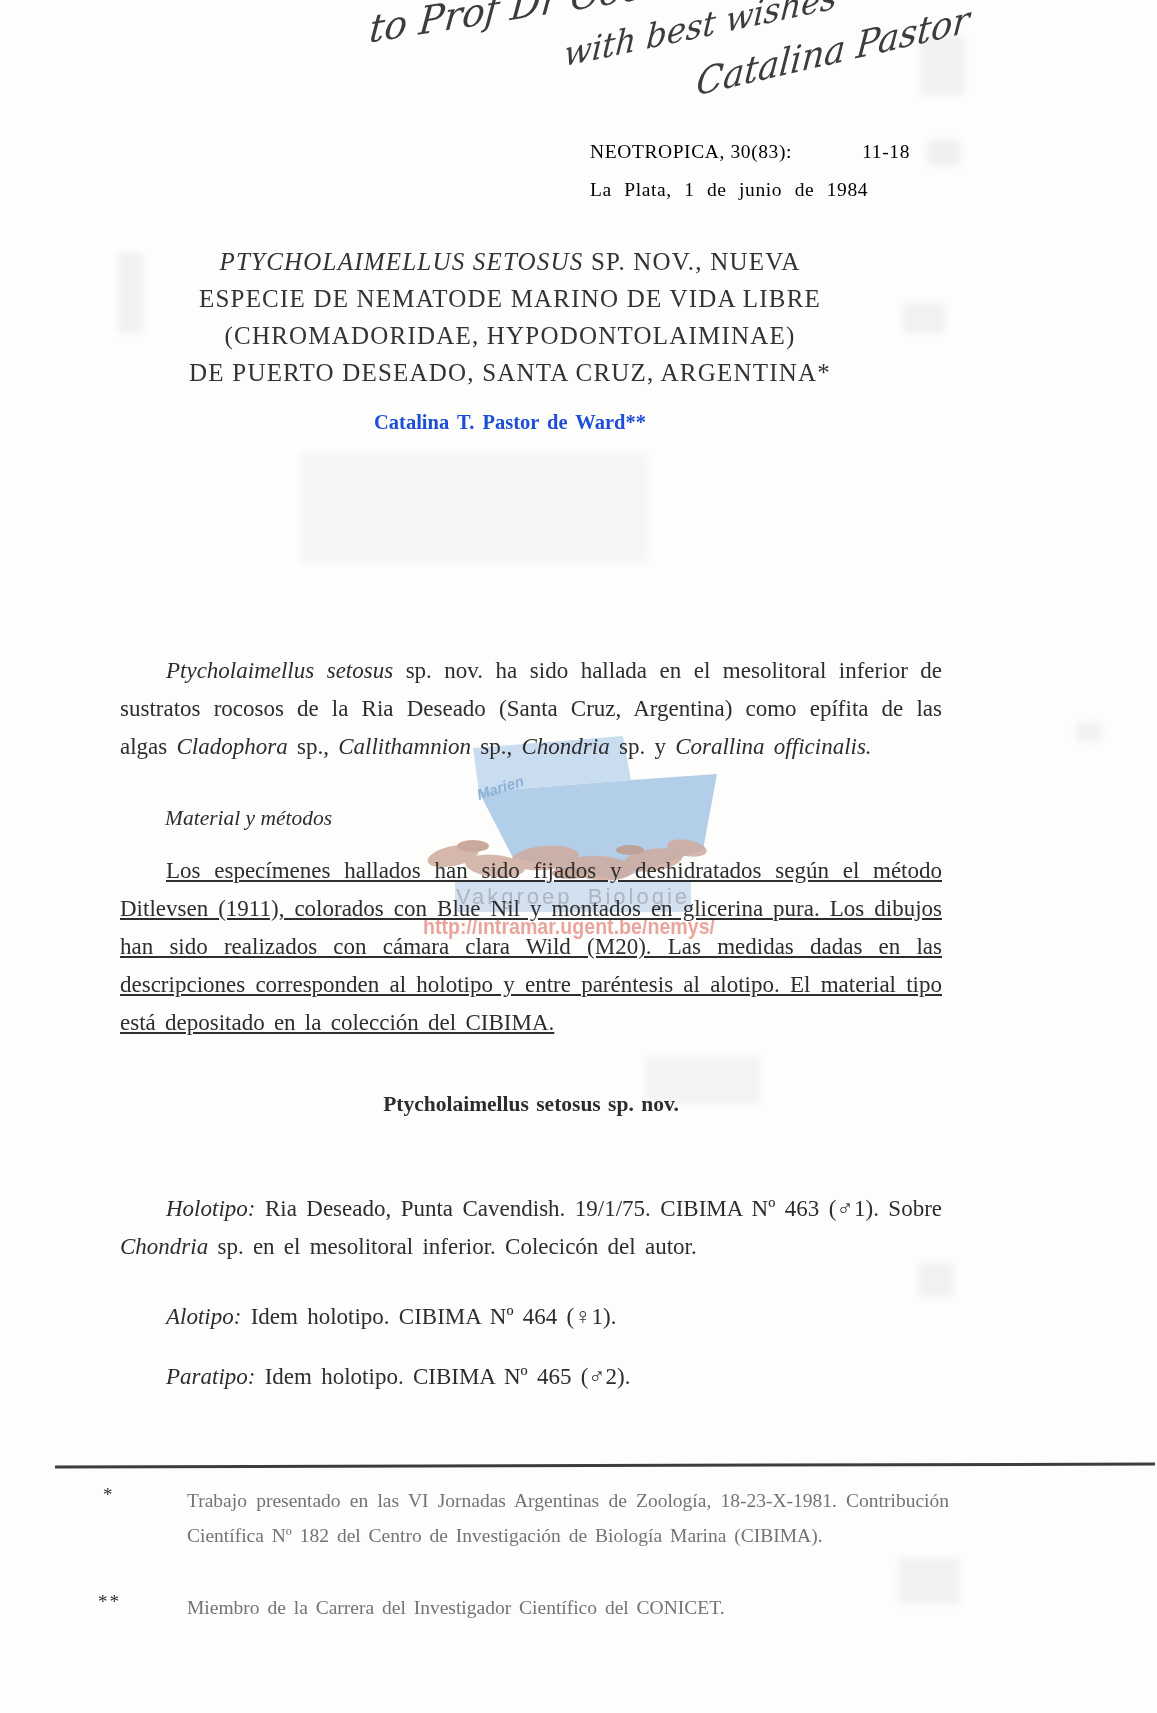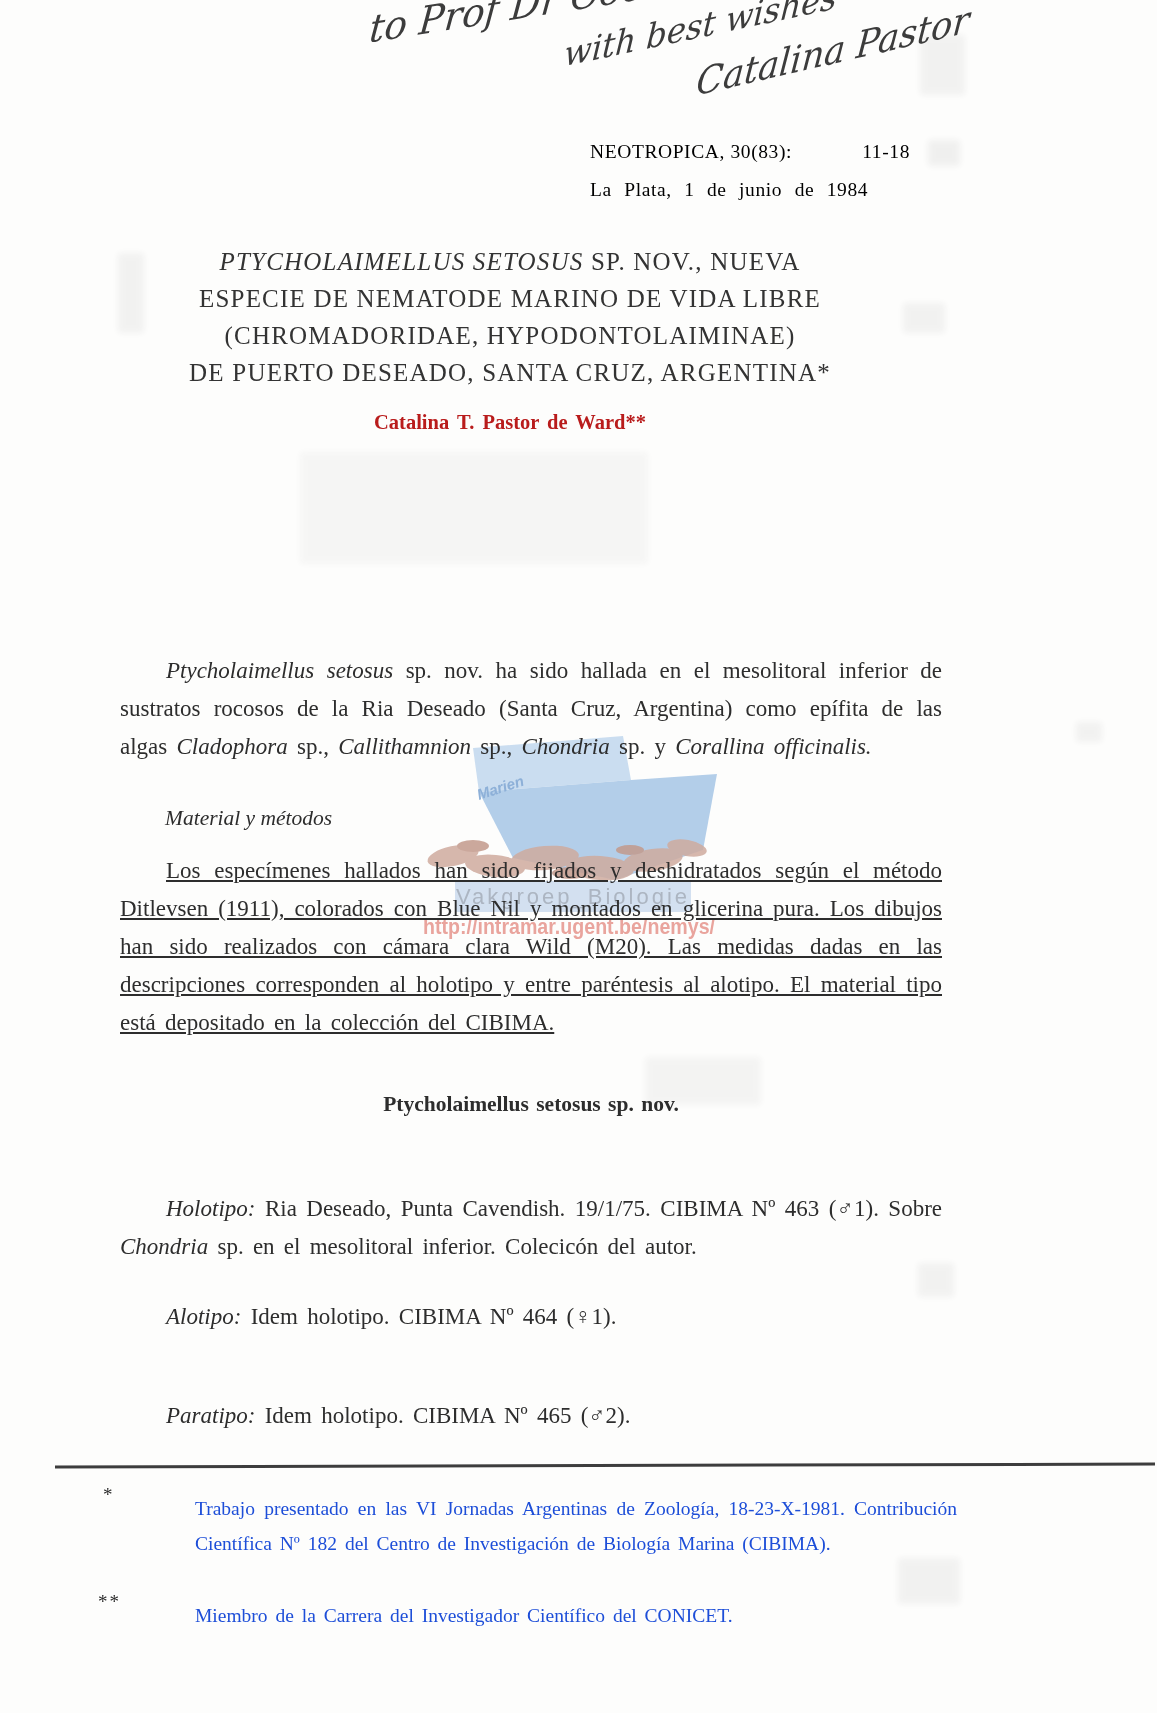--- a/index.html
+++ b/index.html
@@ -24,46 +24,46 @@
   .hand.h2{left:222px;top:38px;font-size:33px;transform:rotate(-9deg) skewX(-16deg);}
   .hand.h3{left:352px;top:72px;font-size:36px;transform:rotate(-10deg) skewX(-18deg);}
   
   .journal{position:absolute;left:590px;top:141px;width:320px;font-size:19.5px;letter-spacing:.6px;color:#000000;z-index:2;}
   .journal-line1{display:flex;justify-content:space-between;}
   .journal-line2{margin-top:16px;word-spacing:7px;}
   
   .title-block{position:absolute;left:80px;top:243px;width:860px;text-align:center;
     font-size:25px;line-height:37px;letter-spacing:1.2px;color:#333;z-index:2;}
   .author{position:absolute;left:80px;top:411px;width:860px;text-align:center;
-    font-weight:bold;font-size:20.5px;word-spacing:3px;color:#b91c1c;z-index:2;}
+    font-weight:bold;font-size:20.5px;word-spacing:3px;color:#1d4ed8;z-index:2;}
   
   .para{
     position:absolute;left:120px;width:822px;
     font-size:23px;line-height:38px;
     text-align:justify;text-indent:46px;
     word-spacing:3.5px;color:#2d2d2d;z-index:2;margin:0;
   }
   .it{font-style:italic;}
   .abstract{top:652px;}
   .section-heading{position:absolute;left:165px;top:806px;font-style:italic;font-size:21.5px;color:#2d2d2d;z-index:2;}
   .methods{top:852px;text-decoration:underline;}
   .species-heading{position:absolute;left:120px;top:1092px;width:822px;text-align:center;
     font-weight:bold;font-size:21.5px;word-spacing:2px;color:#2d2d2d;z-index:2;}
   .holotipo{top:1190px;}
   .alotipo{top:1298px;}
-  .paratipo{top:1358px;margin-top:39px;}
+  .paratipo{top:1358px;}
   
   .rule{position:absolute;left:55px;top:1464px;width:1100px;border-top:3px solid #3d3d3d;transform:rotate(-0.15deg);z-index:2;}
   .fn-marker{position:absolute;font-size:19px;color:#2d2d2d;z-index:2;}
   .fn1-marker{left:103px;top:1484px;}
   .fn2-marker{left:98px;top:1591px;letter-spacing:2px;}
   .fn-text{
     position:absolute;left:183px;width:762px;
     font-size:19.5px;line-height:34.5px;text-align:justify;word-spacing:3px;
-    color:#1d4ed8;z-index:2;margin:12px;
+    color:#737373;z-index:2;margin:4px;
   }
   .fn1-text{top:1480px;}
   .fn2-text{top:1587px;}
   
   .watermark{position:absolute;left:415px;top:698px;width:330px;height:245px;z-index:1;opacity:.85;pointer-events:none;}
   
   .artifact{position:absolute;background:#2a2a2a;border-radius:3px;filter:blur(3px);z-index:0;}
 </style>
 </head>
 <body>

